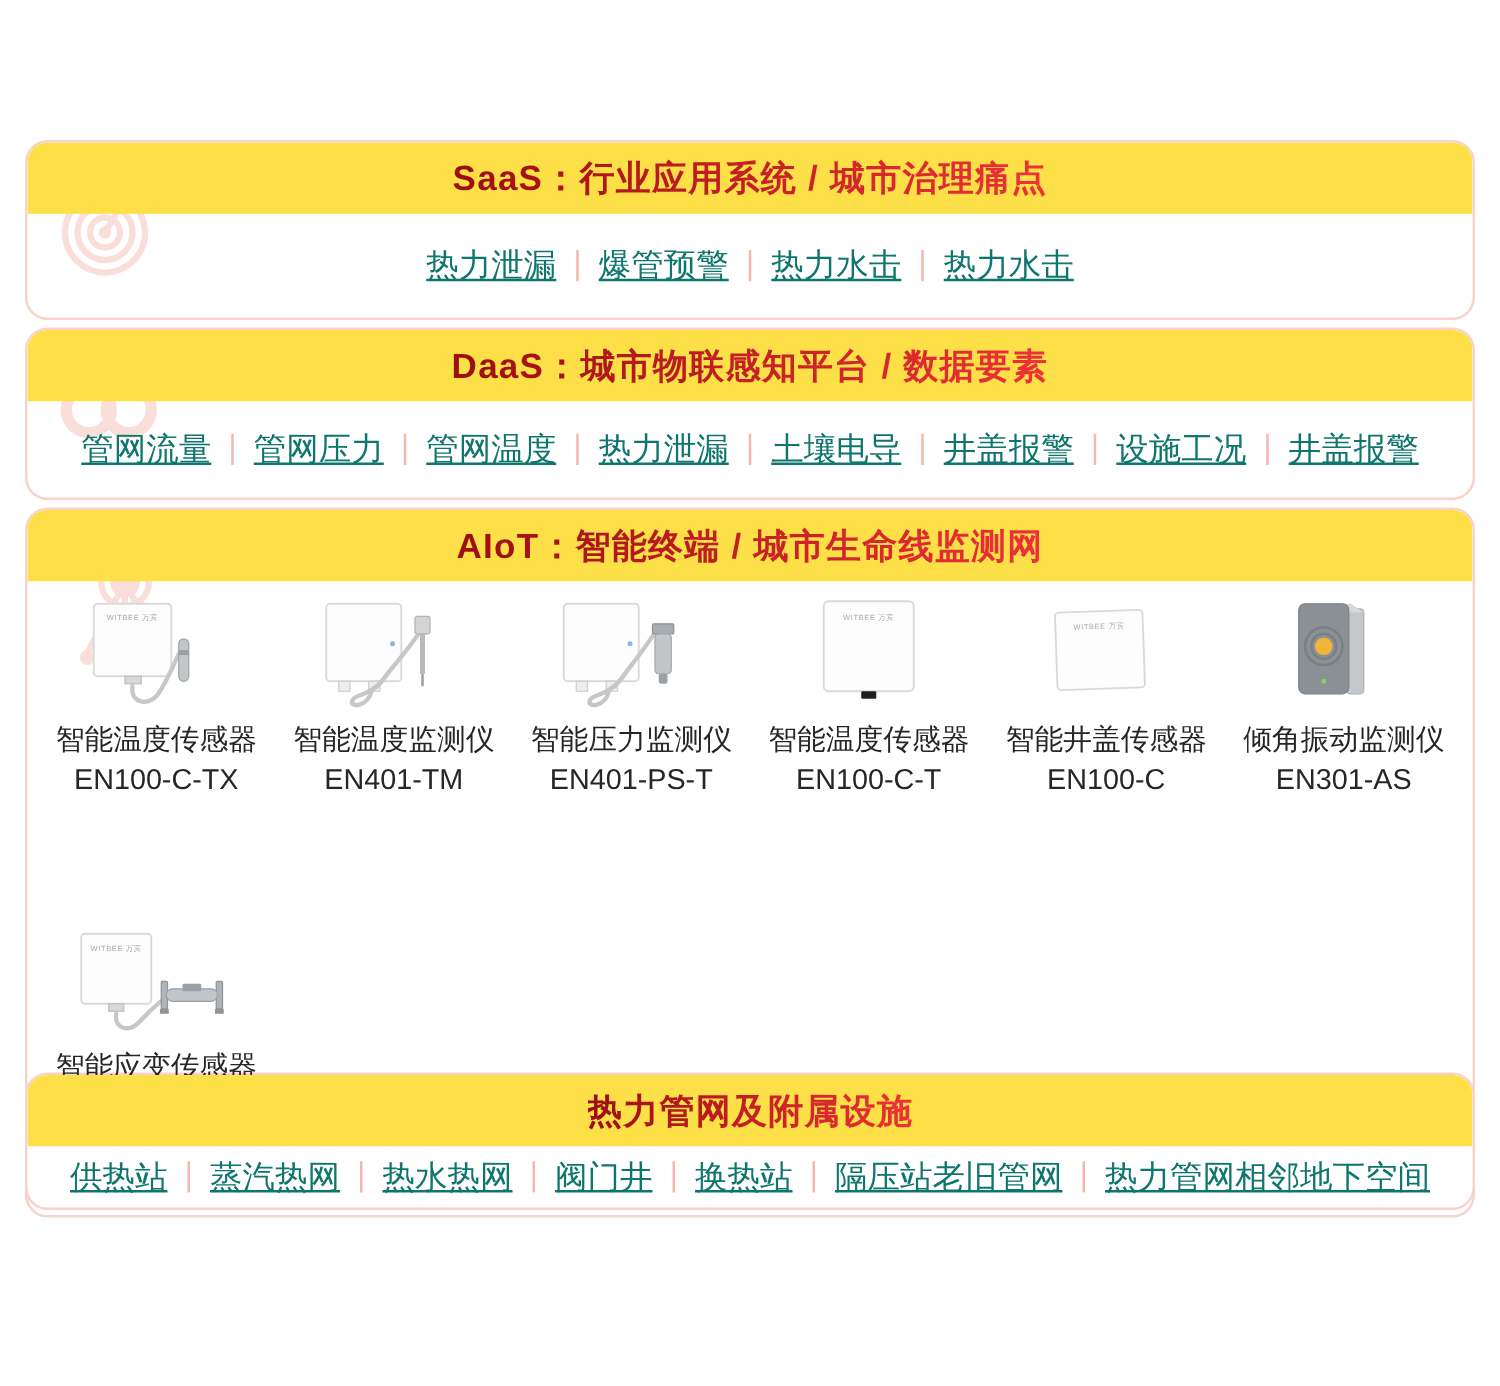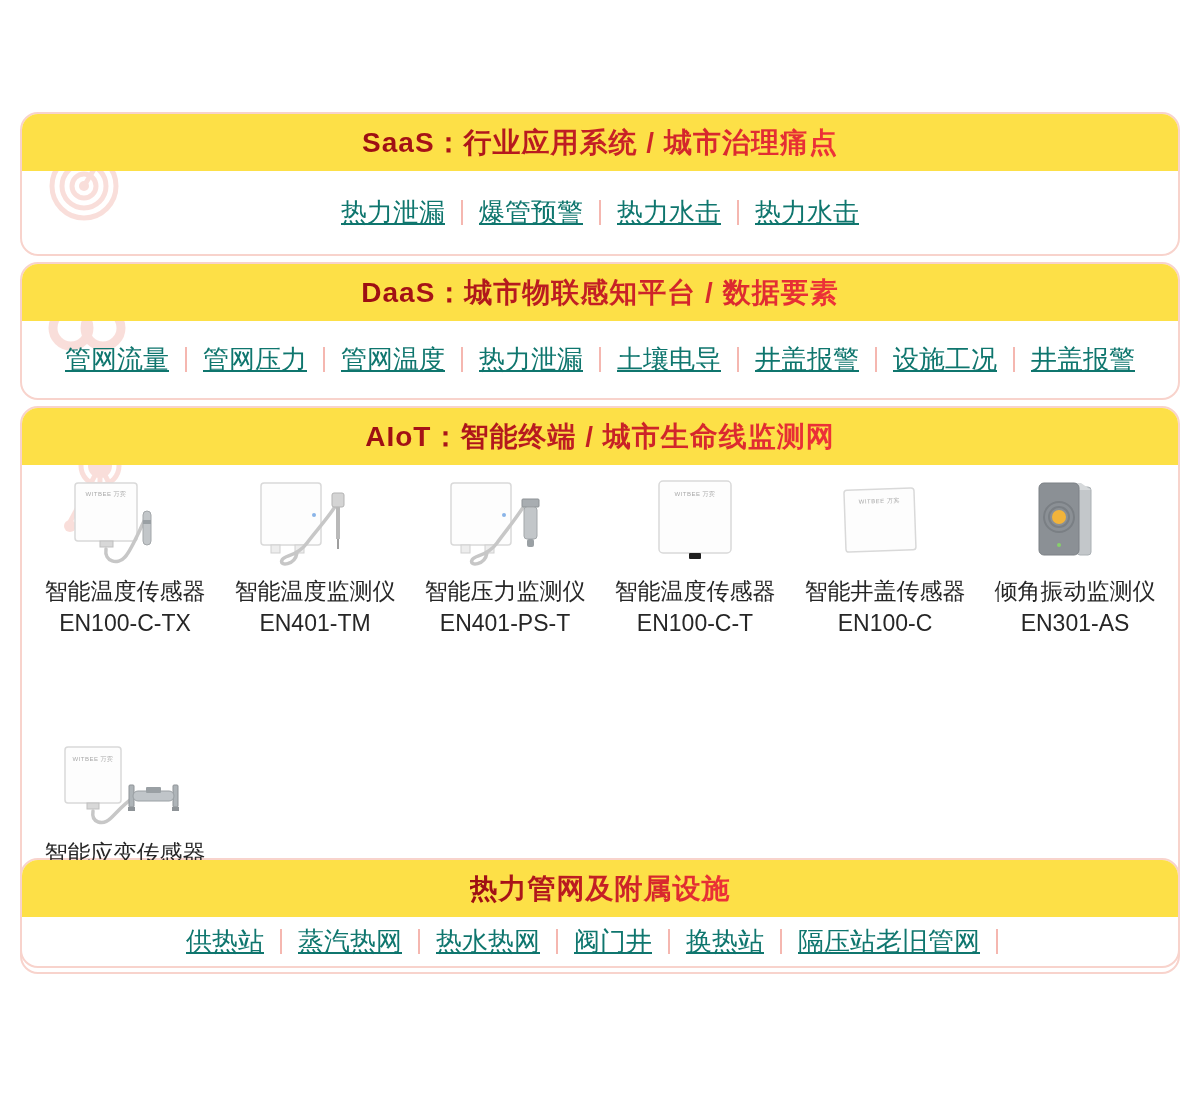--- a/index.html
+++ b/index.html
@@ -272,17 +272,18 @@
         <span class="item">蒸汽热网</span>
         <span class="sep"></span>
         <span class="item">热水热网</span>
         <span class="sep"></span>
         <span class="item">阀门井</span>
         <span class="sep"></span>
         <span class="item">换热站</span>
         <span class="sep"></span>
         <span class="item">隔压站老旧管网</span>
         <span class="sep"></span>
+        <span class="item">热力管网相邻地下空间</span>
       </div>
     </div>
   </div>
 
 </div>
 
 </body></html>

